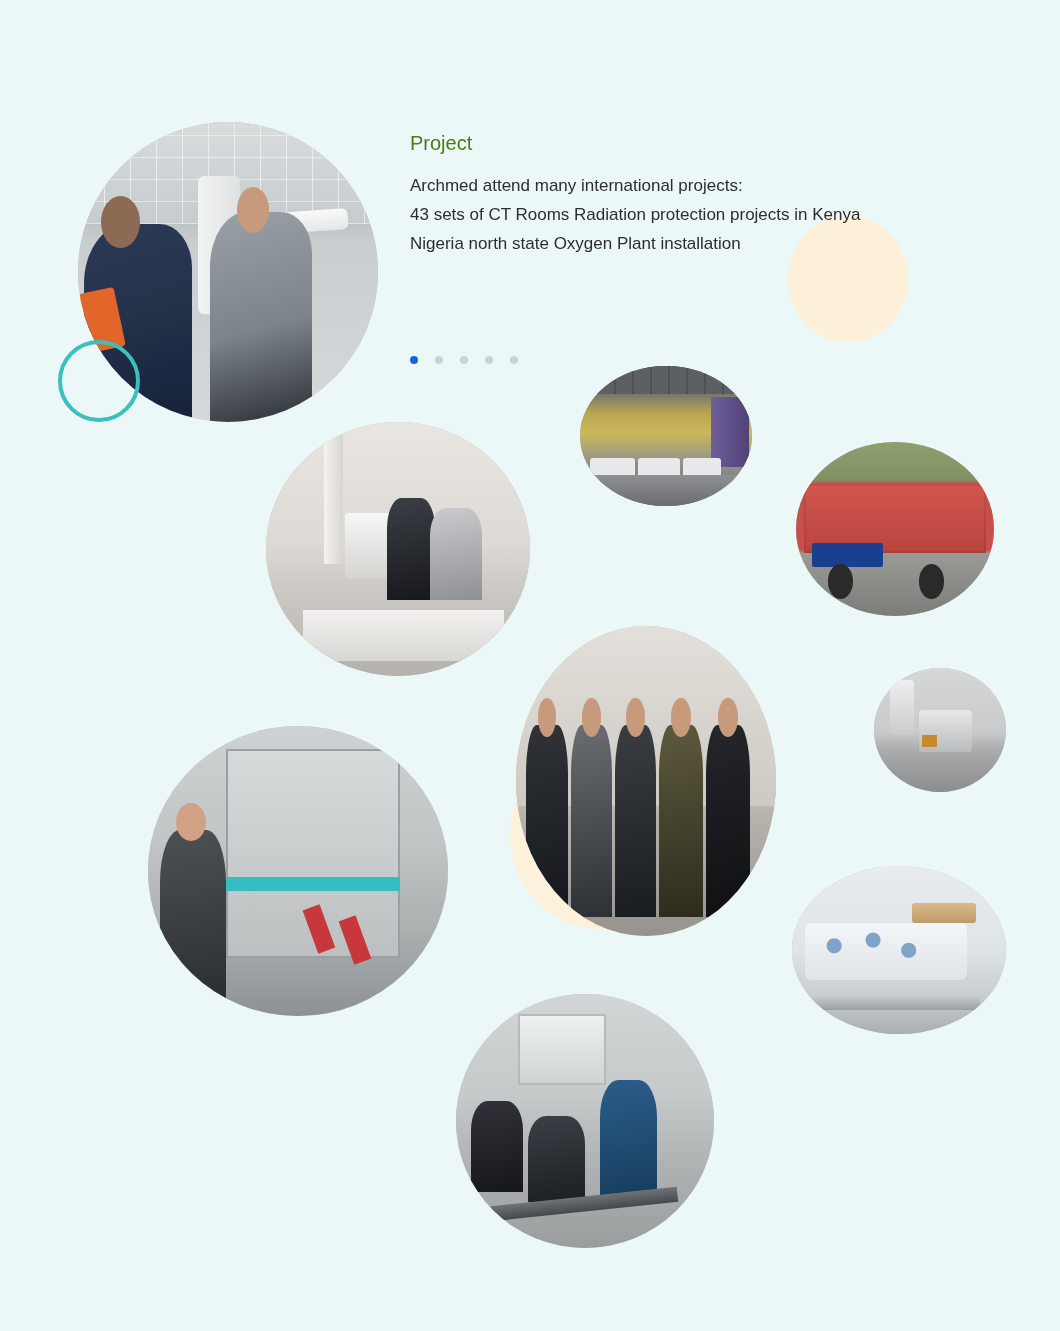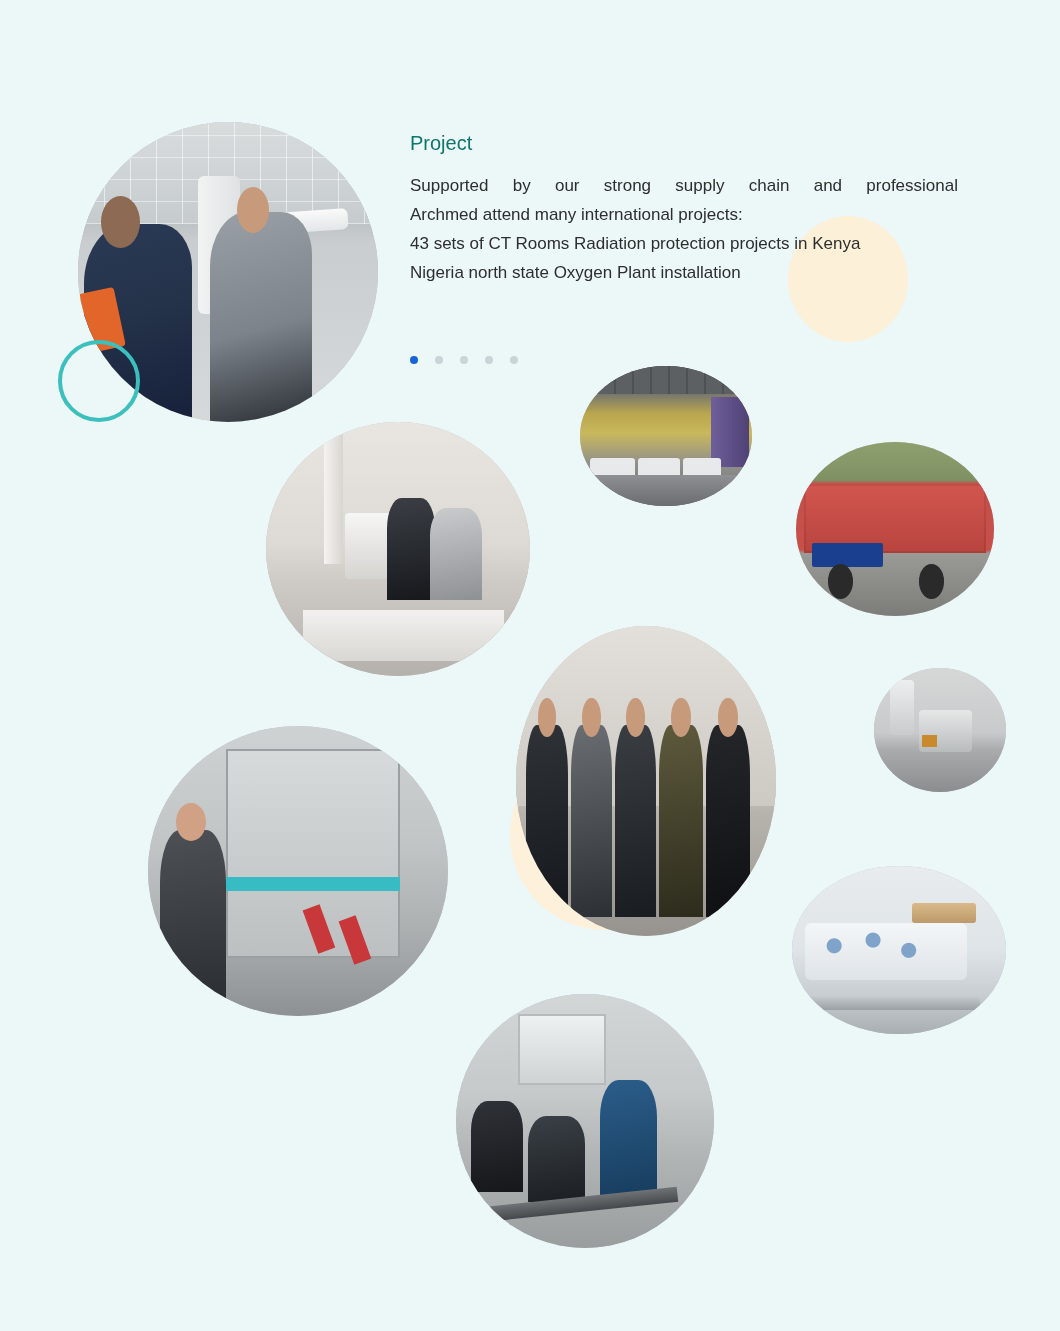--- a/index.html
+++ b/index.html
@@ -32,21 +32,21 @@
 
   
   .text-block {
     position: absolute;
     left: 410px;
     top: 132px;
     width: 548px;
   }
   .section-label {
     font-size: 20px;
-    color: #0f766e;
+    color: #4d7c0f;
     margin-bottom: 16px;
   }
   .para {
     font-size: 17px;
     line-height: 29px;
     color: #2e2e2e;
   }
   .para .justify {
     text-align: justify;
     text-align-last: justify;
@@ -283,21 +283,20 @@
 <div class="page">
 
 
   <div class="blob-yellow-1"></div>
   <div class="blob-yellow-2"></div>
   <div class="ring-teal"></div>
 
   <div class="text-block">
     <div class="section-label">Project</div>
     <div class="para">
-      <div class="justify">Supported by our strong supply chain and professional</div>
       <div>Archmed attend many international projects:</div>
       <div>43 sets of CT Rooms Radiation protection projects in Kenya</div>
       <div>Nigeria north state Oxygen Plant installation</div>
     </div>
   </div>
 
   <div class="dots">
     <span class="dot active"></span>
     <span class="dot"></span>
     <span class="dot"></span>

